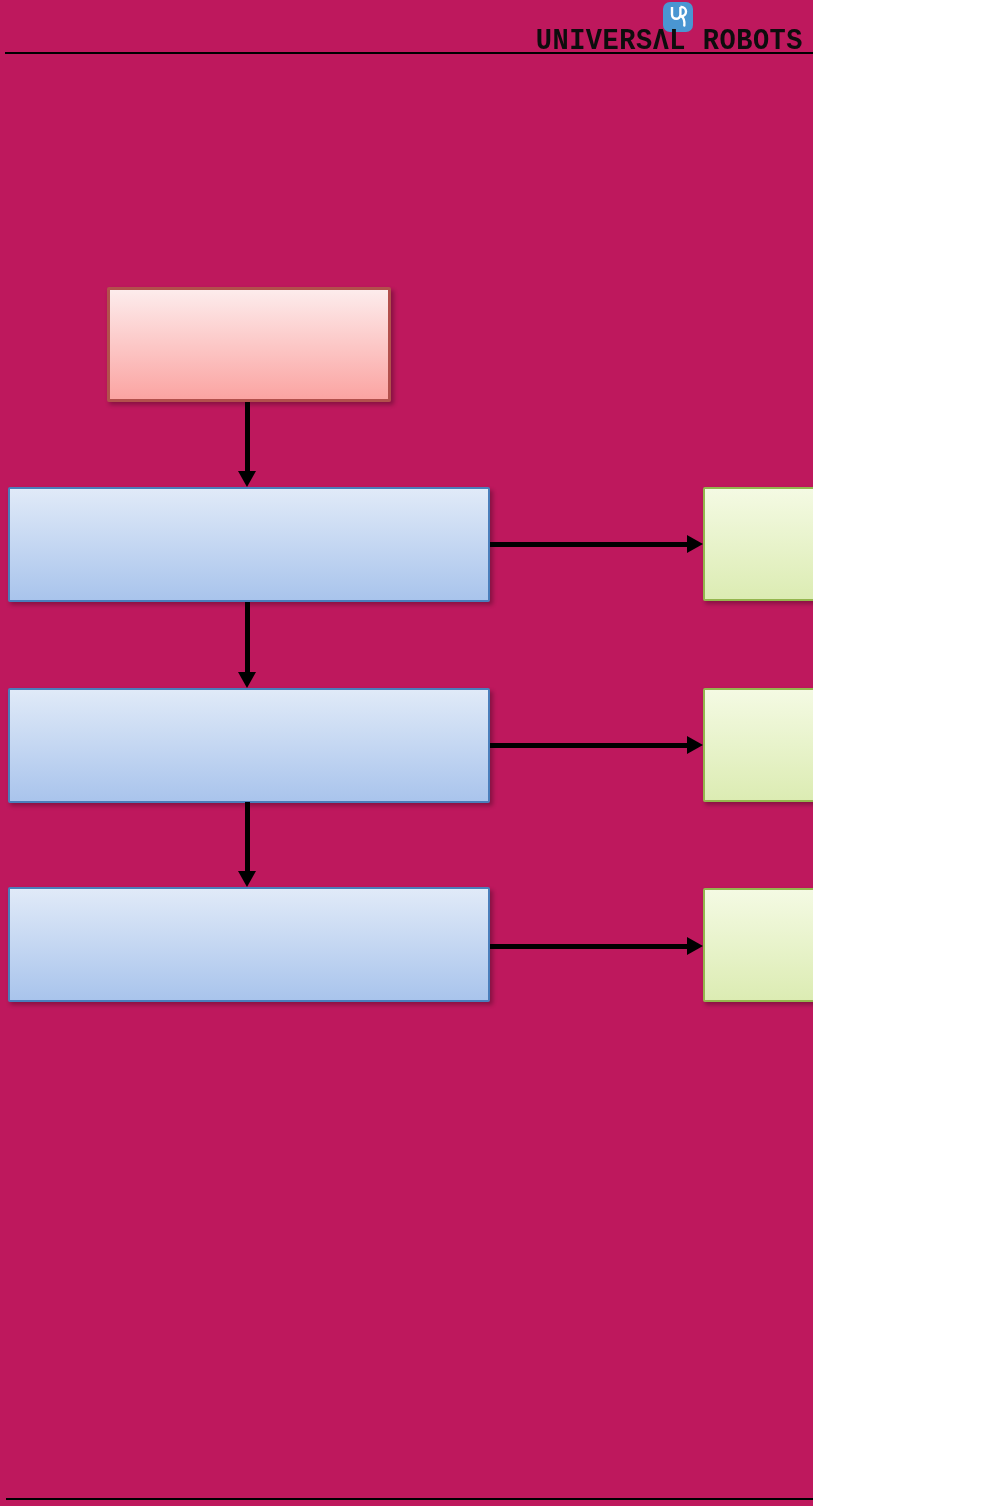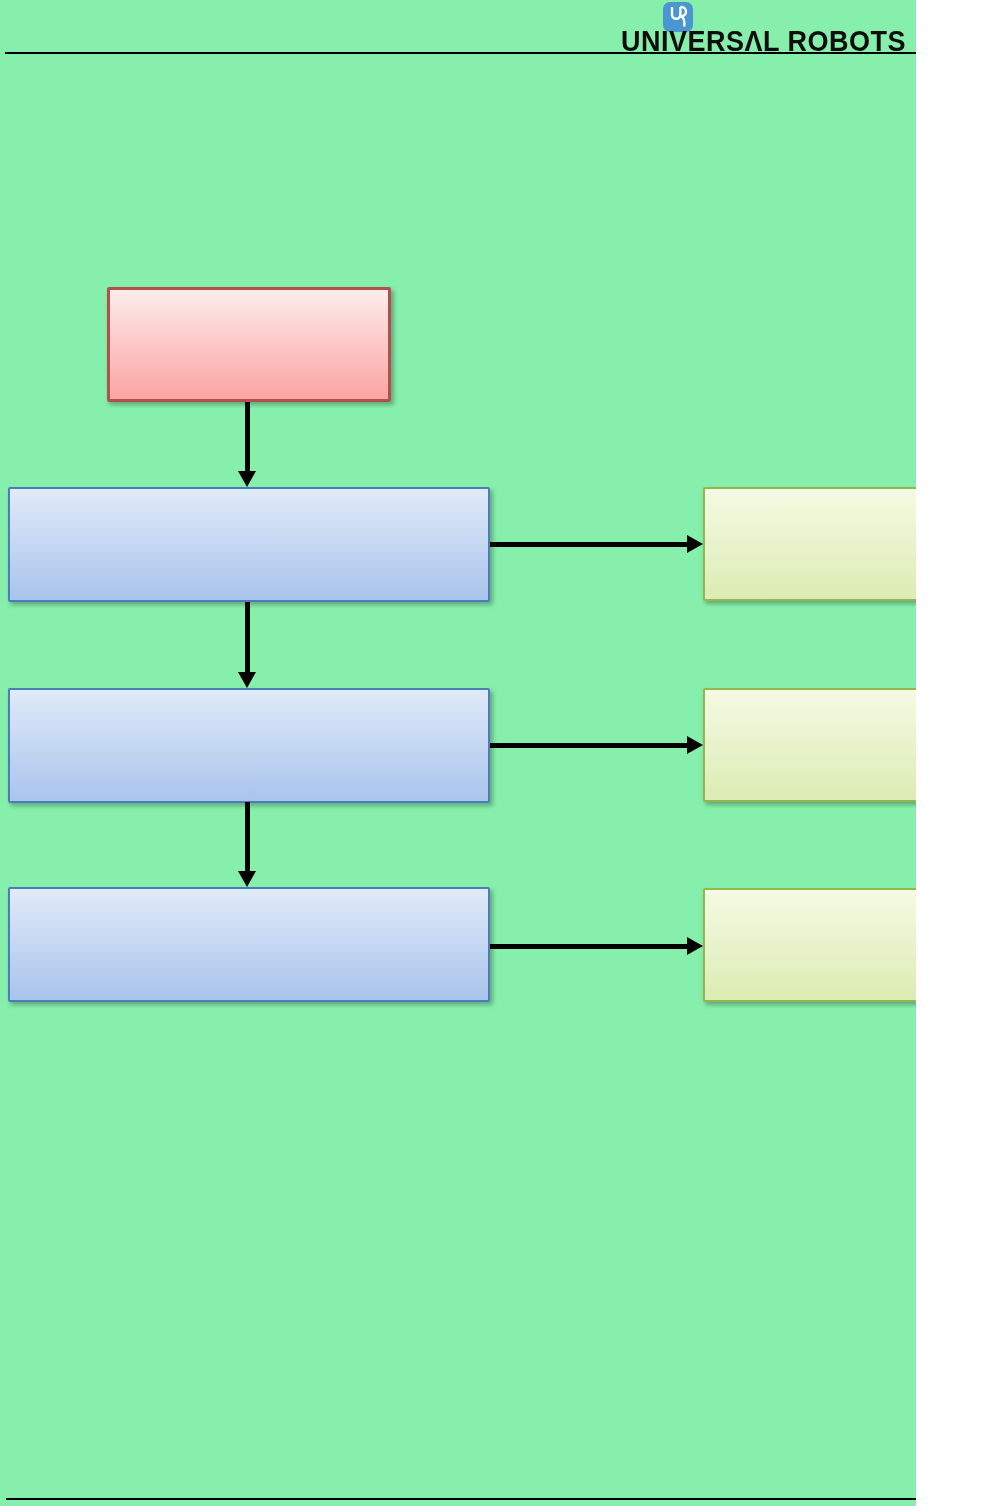--- a/index.html
+++ b/index.html
@@ -1,21 +1,21 @@
 <!DOCTYPE html>
 <html><head>
 <meta charset="utf-8">
 <style>
   html, body { margin: 0; padding: 0; background: #ffffff; }
   .page {
     position: relative;
-    width: 916px;
+    width: 813px;
     height: 1506px;
-    background: #86efac;
-    font-family: Liberation Sans, sans-serif;
+    background: #be185d;
+    font-family: Liberation Mono, monospace;
     overflow: hidden;
   }
 
   
   .rule { position: absolute; background: #000000; }
   .rule-top    { left: 5px;  top: 52px;   width: 980px; height: 2px; }
   .rule-bottom { left: 6px;  top: 1498px; width: 978px; height: 2px; }
 
   .logo-icon { position: absolute; left: 663px; top: 2px; width: 30px; height: 30px; }
 

